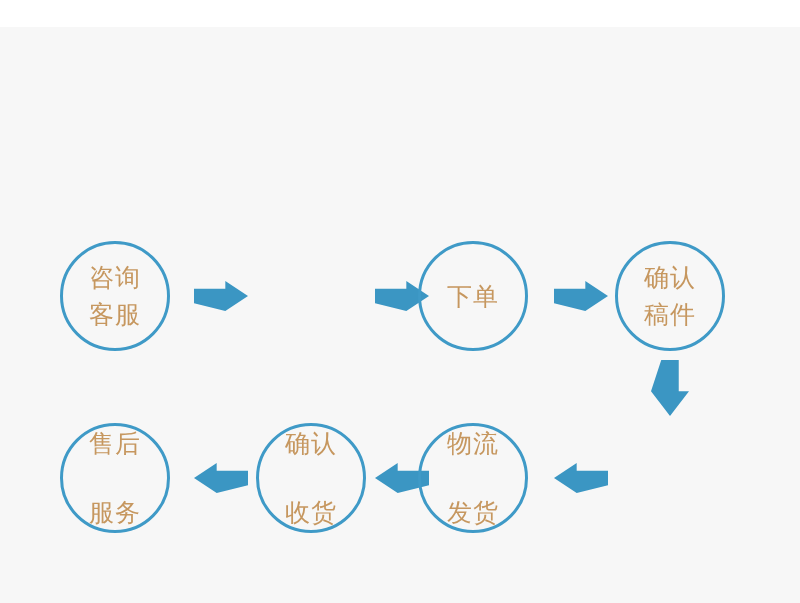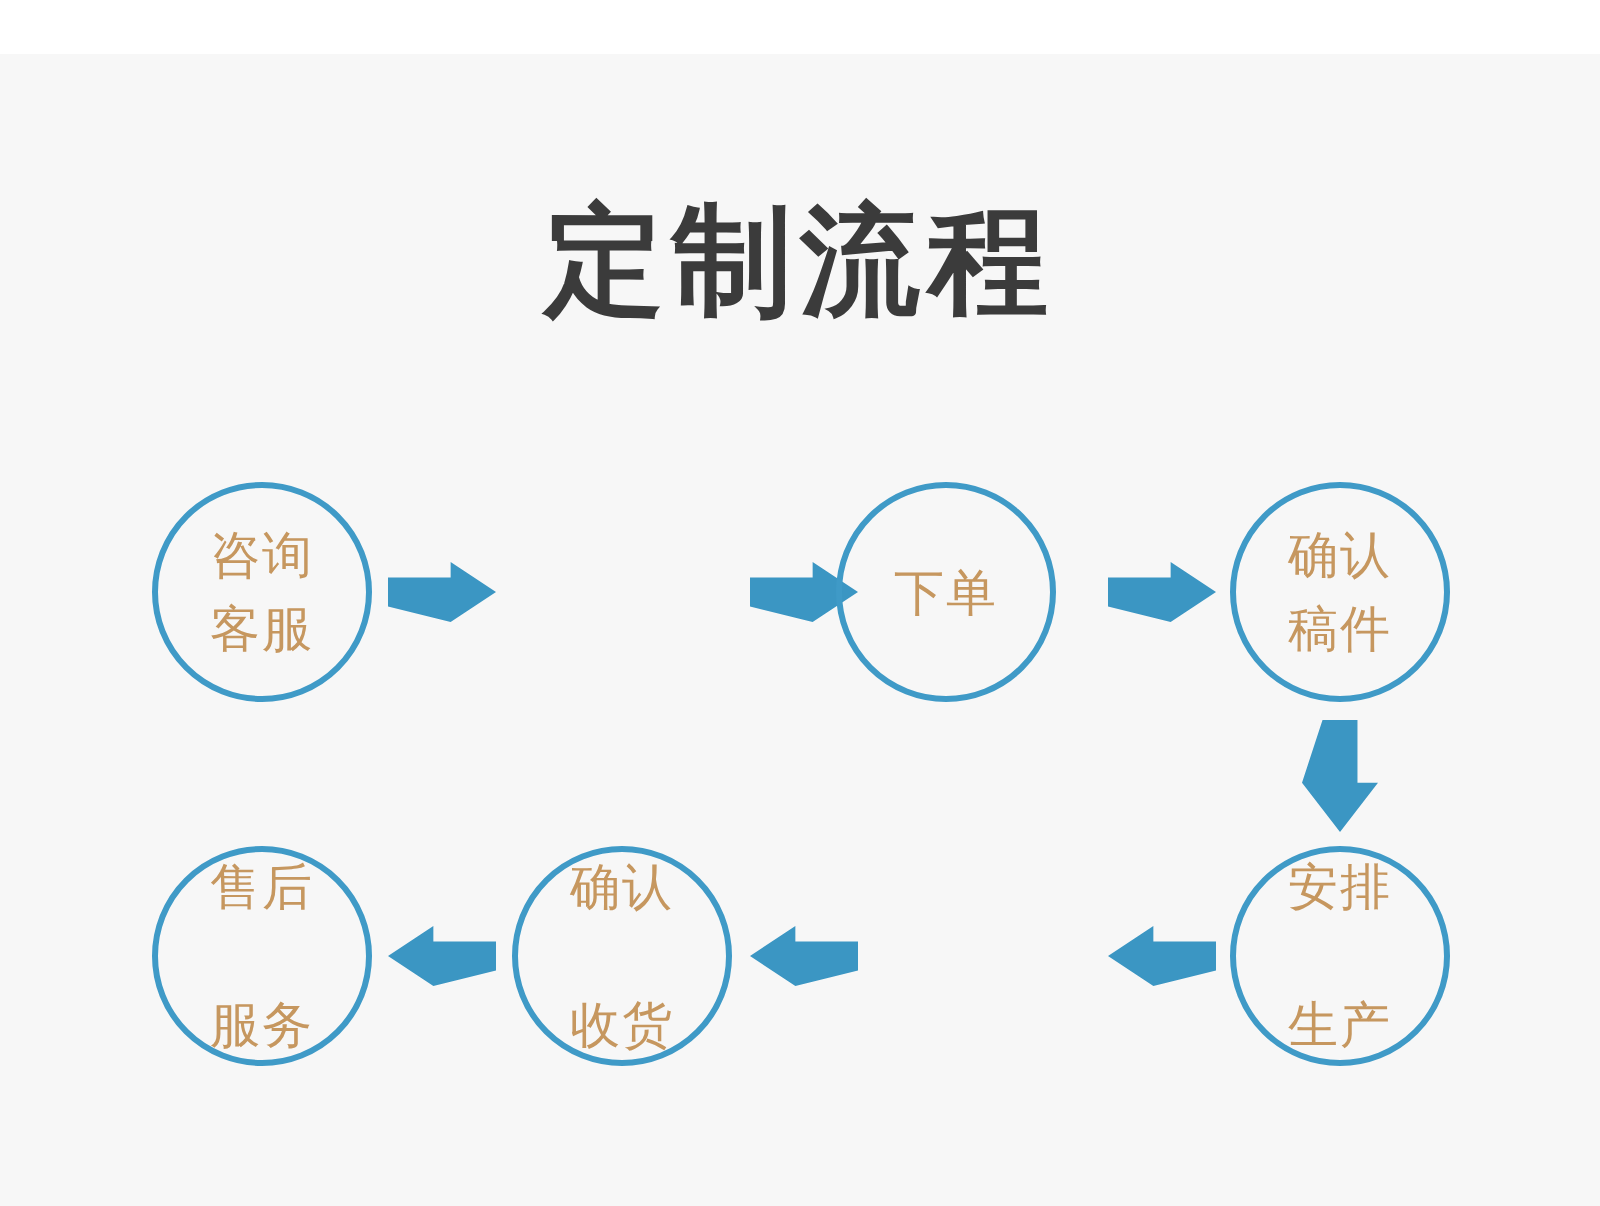--- a/index.html
+++ b/index.html
@@ -40,21 +40,21 @@
     text-align: center;
     color: var(--step-text, #c6975f);
     font-size: 25px;
     line-height: 37px;
     letter-spacing: 1px;
     background: transparent;
     box-sizing: content-box;
   }
   .row1 { top: 241px; }
   .row2 { top: 423px; gap: 32px; }
-  .c1 { left: 76px; }
+  .c1 { left: 60px; }
   .c2 { left: 256px; }
   .c3 { left: 418px; }
   .c4 { left: 615px; }
   .arrow {
     position: absolute;
     background: var(--arrow-blue, #3b96c3);
   }
   .arrow-right {
     width: 54px; height: 30px;
     clip-path: polygon(0 26%, 58% 26%, 58% 0, 100% 50%, 58% 100%, 0 74%);
@@ -73,21 +73,20 @@
   .ag2 { left: 375px; }
   .ag3 { left: 554px; }
   .ar-down { left: 651px; top: 360px; }
 </style>
 </head>
 <body>
 
 <div class="canvas">
   <div class="top-band"></div>
 
-  <div class="title">定制流程</div>
 
   <div class="circle row1 c1">
     <span>咨询</span>
     <span>客服</span>
   </div>
   <div class="arrow arrow-right ar-top ag1"></div>
 
   <div class="arrow arrow-right ar-top ag2"></div>
 
   <div class="circle row1 c3">
@@ -107,19 +106,19 @@
     <span>服务</span>
   </div>
   <div class="arrow arrow-left ar-bottom ag1"></div>
 
   <div class="circle row2 c2">
     <span>确认</span>
     <span>收货</span>
   </div>
   <div class="arrow arrow-left ar-bottom ag2"></div>
 
+  <div class="circle row2 c3">
+    <span>物流</span>
+    <span>发货</span>
+  </div>
   <div class="arrow arrow-left ar-bottom ag3"></div>
 
-  <div class="circle row2 c4">
-    <span>安排</span>
-    <span>生产</span>
-  </div>
 </div>
 
 </body></html>

